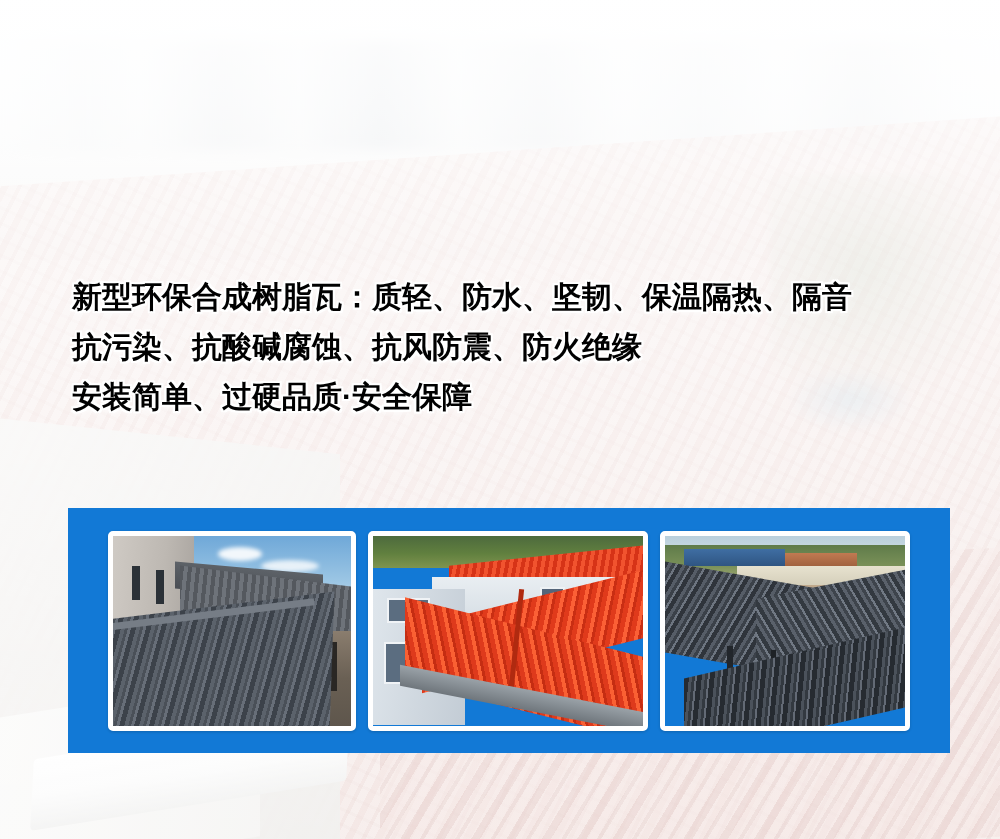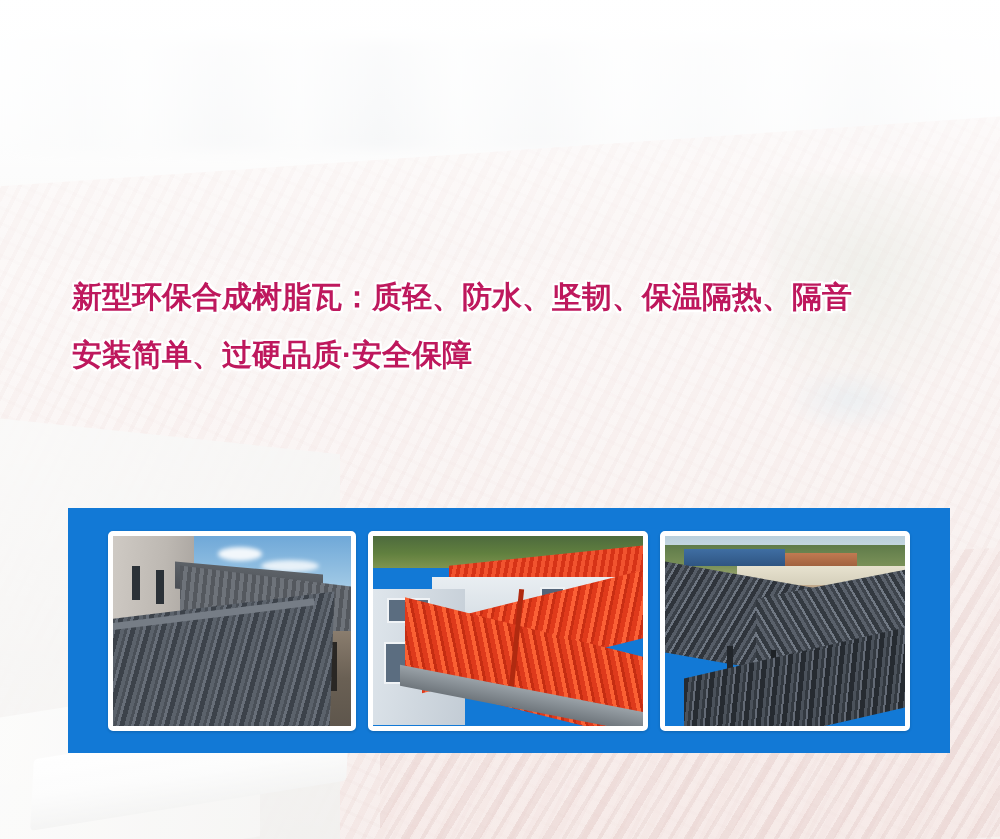--- a/index.html
+++ b/index.html
@@ -114,30 +114,30 @@
       1px 1px 0 rgba(255,255,255,.6);
     white-space:nowrap;
   }
   .headline .l2 { display:block; }
 
   
   .subtitle {
     position:absolute; left:72px; top:272px; width:900px;
   }
   .sub-line {
-    font-size:30px; font-weight:bold; color:#be185d;
+    font-size:30px; font-weight:bold; color:#000000;
     line-height:50px; white-space:nowrap;
     text-shadow:
       -2px -2px 0 #fff,  2px -2px 0 #fff,
       -2px  2px 0 #fff,  2px  2px 0 #fff,
       -2px  0   0 #fff,  2px  0   0 #fff,
        0   -2px 0 #fff,  0    2px 0 #fff,
        0 3px 5px rgba(255,255,255,.9);
   }
-  .sub-line.third { margin-top:8px; }
+  .sub-line.third { }
 
   
   .gallery {
     position:absolute; left:68px; top:508px; width:882px; height:245px;
     background:#1279d6;
     display:flex; align-items:center; justify-content:space-between;
     padding:0 40px;
   }
   .photo {
     height:200px;
@@ -255,20 +255,21 @@
   <div class="bg-trees"></div>
   <div class="bg-pool"></div>
   <div class="bg-wash"></div>
 </div>
 
 <h1 class="headline">
 </h1>
 
 <div class="subtitle">
   <div class="sub-line">新型环保合成树脂瓦：质轻、防水、坚韧、保温隔热、隔音</div>
+  <div class="sub-line">抗污染、抗酸碱腐蚀、抗风防震、防火绝缘</div>
   <div class="sub-line third">安装简单、过硬品质·安全保障</div>
 </div>
 
 <div class="gallery">
 
   <div class="photo p1">
     <div class="photo-inner">
       <div class="sky"></div>
       <div class="cloud1"></div>
       <div class="cloud2"></div>

